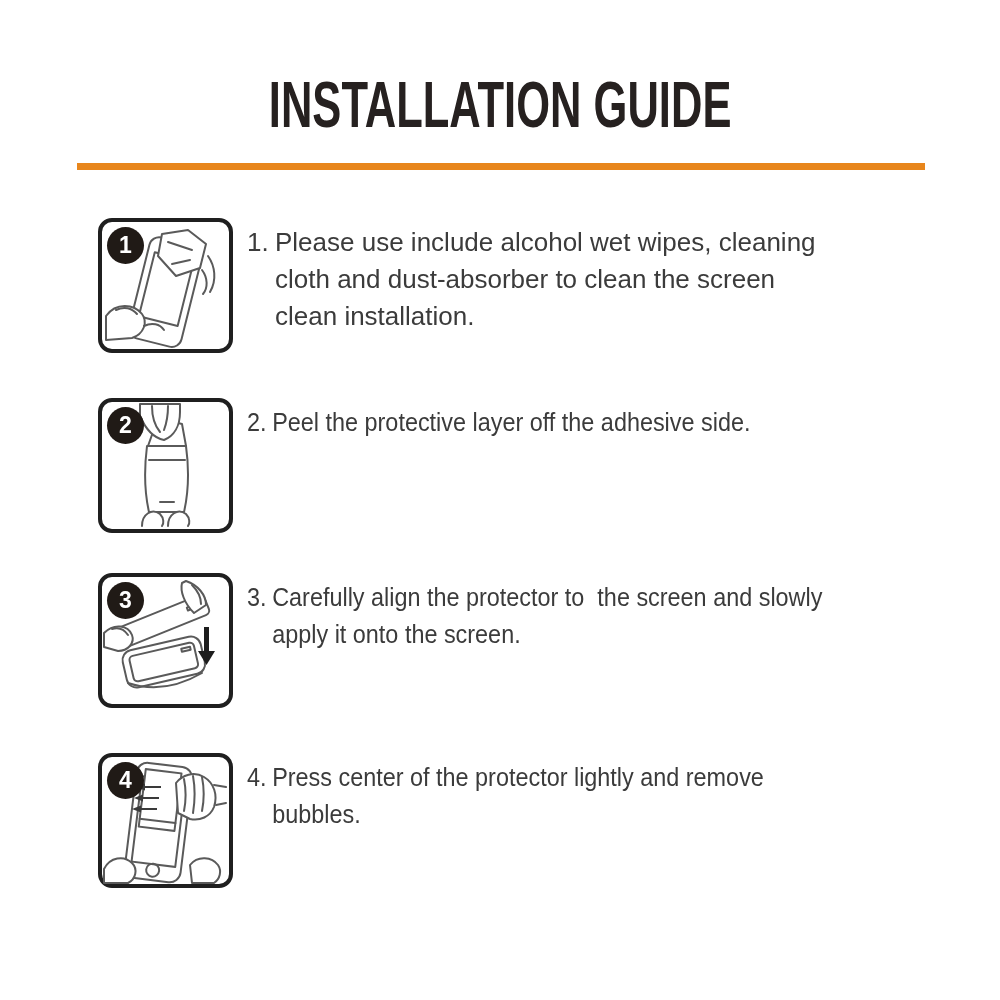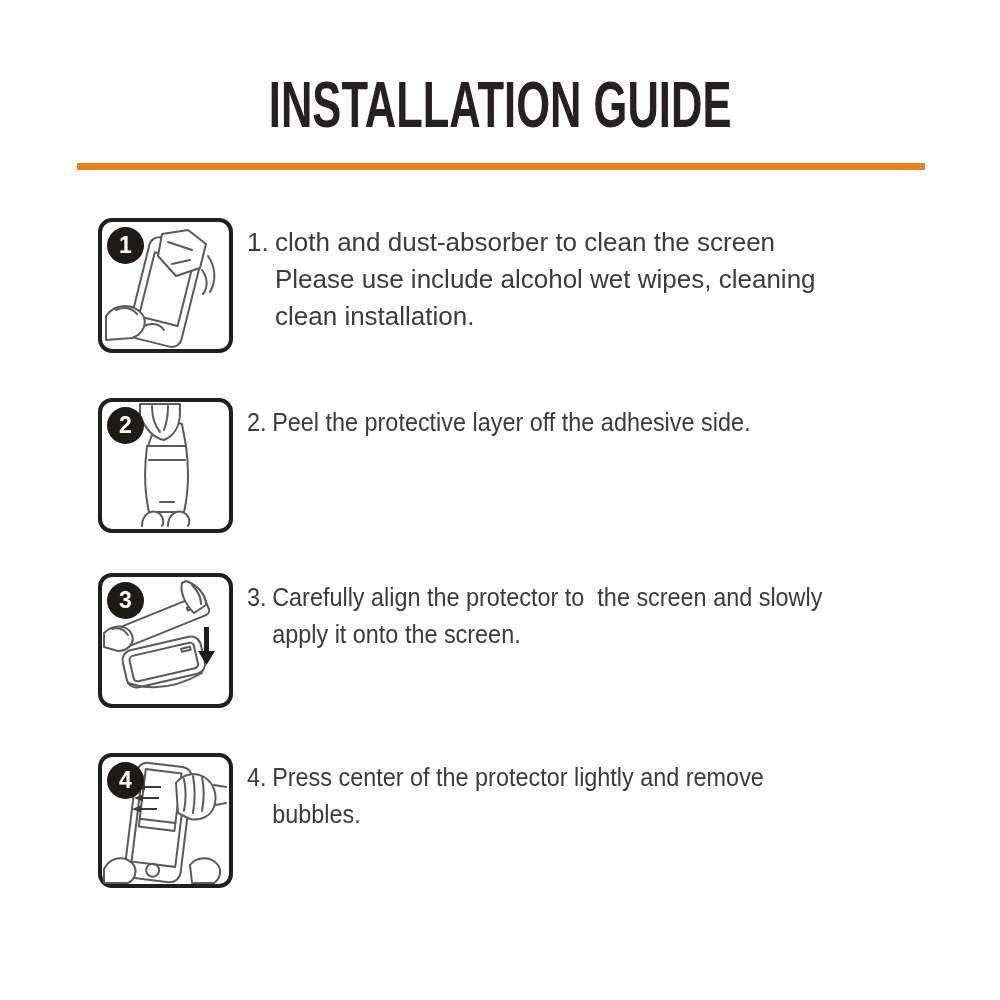--- a/index.html
+++ b/index.html
@@ -66,22 +66,22 @@
           <path d="M70,42 L88,38"></path>
           <path d="M4,94 C14,80 32,82 40,92 C46,100 42,112 30,116 L4,118 Z" fill="#fff"></path>
           <path d="M14,88 C22,84 30,86 35,92"></path>
           <path d="M42,104 C50,100 58,102 62,108" fill="#fff"></path>
         </g>
       </svg>
     </div>
     <div class="step-text">
       <span class="step-prefix">1.</span>
       <div class="step-lines">
+        <div class="step-line">Please use include alcohol wet wipes, cleaning</div>
         <div class="step-line">cloth and dust-absorber to clean the screen</div>
-        <div class="step-line">Please use include alcohol wet wipes, cleaning</div>
         <div class="step-line">clean installation.</div>
       </div>
     </div>
   </div>
 
   <div class="step-row row-2">
     <div class="illus-box">
       <div class="badge">
           <span>2</span>
         </div>

